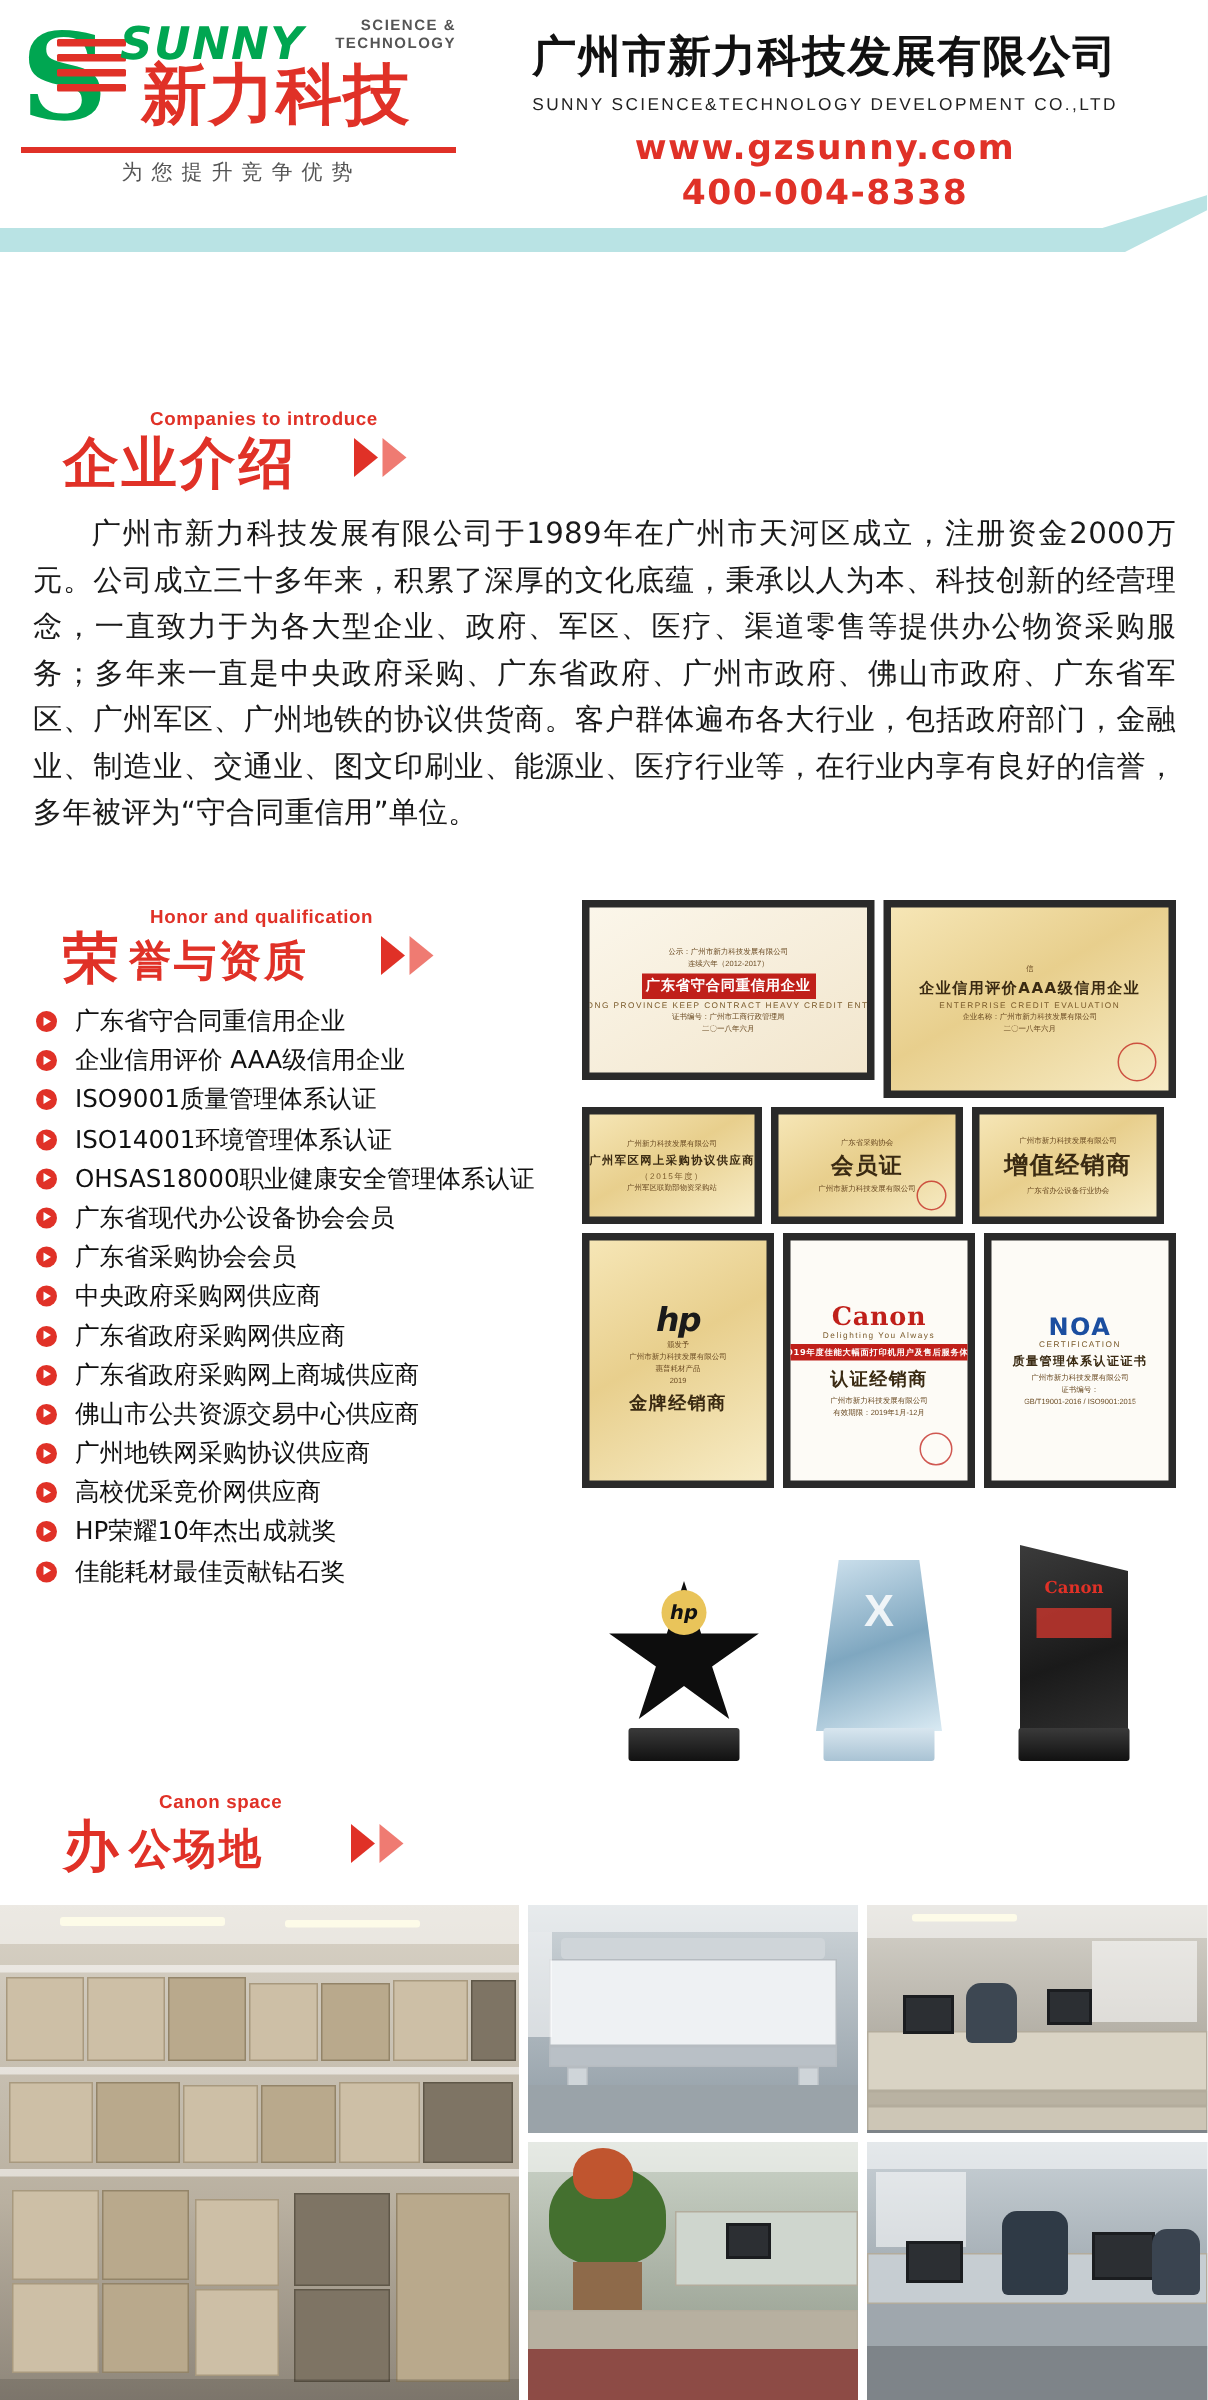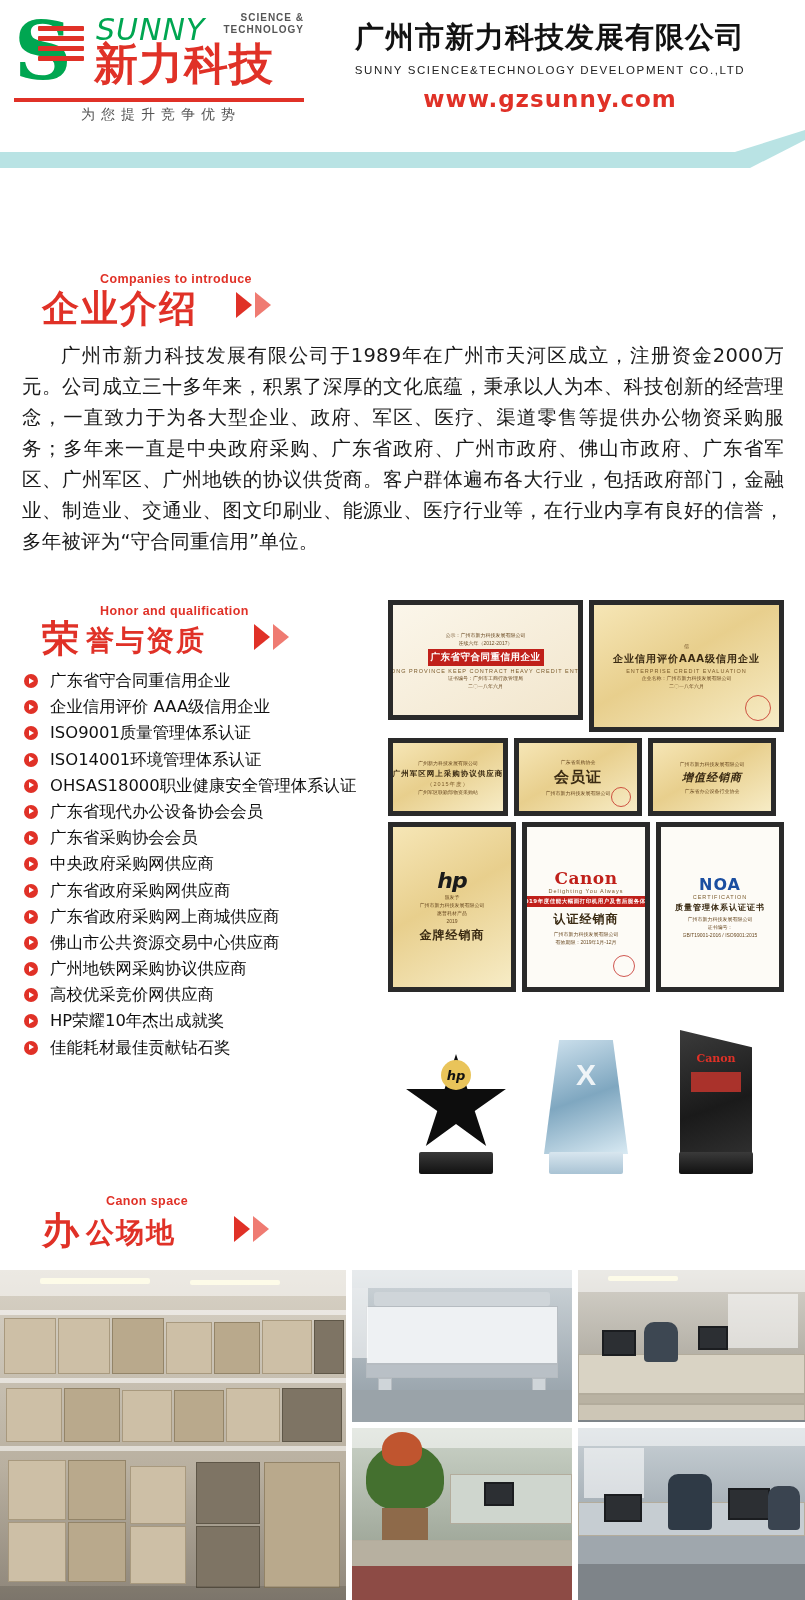--- a/index.html
+++ b/index.html
@@ -70,24 +70,24 @@
     background: #e03127;
     margin-bottom: 5px;
     border-radius: 1px;
   }
   .logo-lines i:nth-child(1) { width: 46px; }
   .logo-lines i:nth-child(2) { width: 46px; }
   .logo-lines i:nth-child(3) { width: 46px; }
   .logo-lines i:nth-child(4) { width: 46px; }
   .sunny-word {
     position: absolute;
-    left: 88px; top: 2px;
+    left: 72px; top: 2px;
     color: #00a651;
     font-family: "DejaVu Sans", sans-serif;
-    font-weight: 400;
+    font-weight: 700;
     font-size: 30px;
     font-style: italic;
     letter-spacing: 1px;
   }
   .sci-tech {
     position: absolute;
     left: 196px; top: 2px;
     color: #555;
     font-size: 10px;
     line-height: 12px;
@@ -456,20 +456,21 @@
       </div>
       <div class="logo-cn">新力科技</div>
       <div class="logo-bar"></div>
       <div class="logo-slogan">为您提升竞争优势</div>
     </div>
 
     <div class="company-block">
       <div class="company-cn">广州市新力科技发展有限公司</div>
       <div class="company-en">SUNNY SCIENCE&amp;TECHNOLOGY DEVELOPMENT CO.,LTD</div>
       <div class="company-url">www.gzsunny.com</div>
+      <div class="company-tel">400-004-8338</div>
     </div>
   </div>
 
   <div class="section-title" style="position:absolute; left:22px; top:272px; width:400px;">
     <div class="st-en" style="left:78px; top:0;">Companies to introduce</div>
     <div class="st-cn st-big" style="left:20px; top:12px;">企业介绍</div>
     <div class="arrows light" style="left:214px; top:20px;">
       <span></span>
         <span></span>
     </div>
@@ -543,21 +544,21 @@
         <div class="cert-inner cert-gold">
           <div class="cert-line">广东省采购协会</div>
           <div class="cert-title-dark" style="font-size:15px;">会员证</div>
           <div class="cert-line">广州市新力科技发展有限公司</div>
           <div class="cert-seal" style="width:20px;height:20px;right:6px;bottom:4px;"></div>
         </div>
       </div>
       <div class="cert" style="width:128px; height:78px;">
         <div class="cert-inner cert-gold">
           <div class="cert-line">广州市新力科技发展有限公司</div>
-          <div class="cert-title-dark" style="font-size:11px;font-style:italic;">增值经销商</div>
+          <div class="cert-title-dark" style="font-size:16px;">增值经销商</div>
           <div class="cert-line">广东省办公设备行业协会</div>
         </div>
       </div>
     </div>
 
     <div class="cert-row">
       <div class="cert" style="width:128px; height:170px;">
         <div class="cert-inner cert-gold">
           <div class="hp-logo">hp</div>
           <div class="cert-line">颁发予</div>

